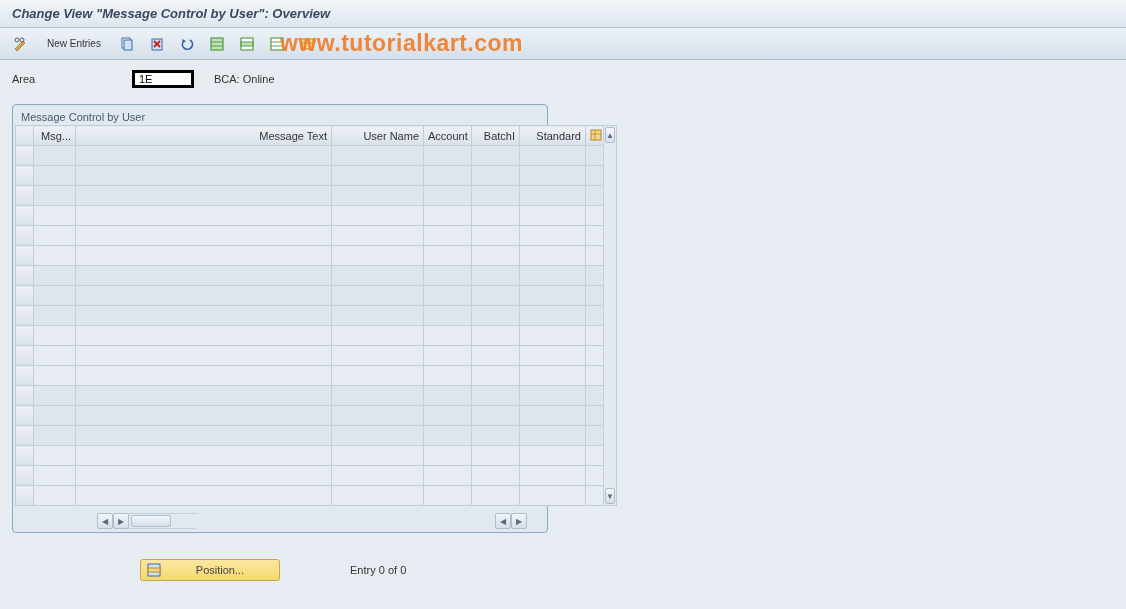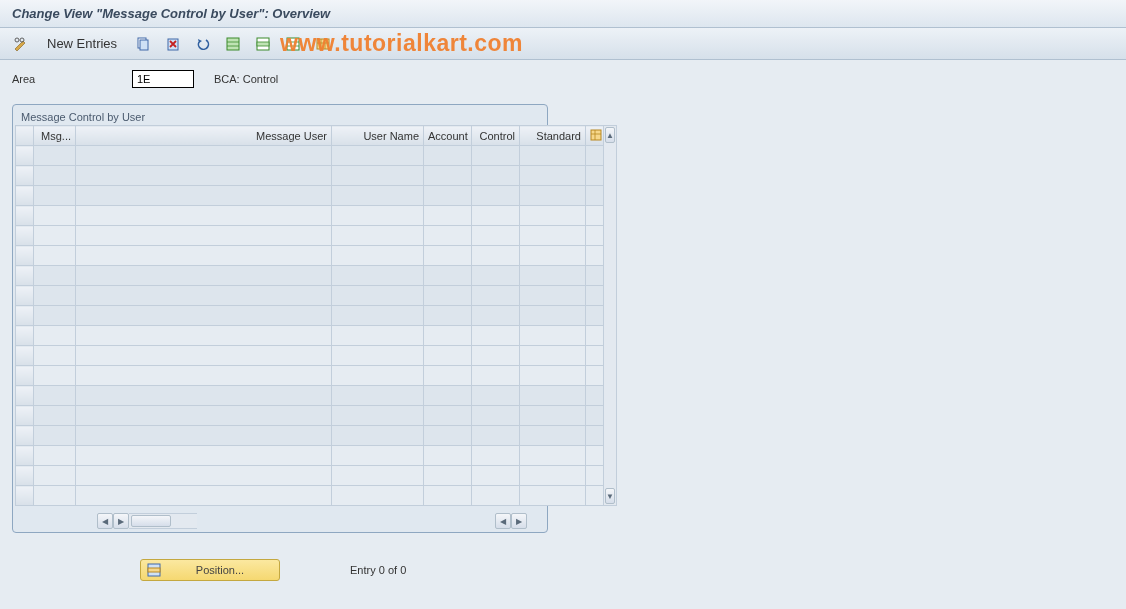--- a/index.html
+++ b/index.html
@@ -41,21 +41,21 @@
       align-items: center;
       justify-content: center;
       height: 22px;
       min-width: 22px;
       padding: 0 4px;
       cursor: pointer;
       border: 1px solid transparent;
       border-radius: 2px;
     }
     .tb-btn.text {
-      font-size: 13px;
+      font-size: 10px;
       color: #333;
       padding: 0 8px;
     }
     .watermark {
       position: absolute;
       left: 280px;
       top: 2px;
       font-size: 23px;
       font-weight: bold;
       color: #f08030;
@@ -72,21 +72,21 @@
       gap: 20px;
       margin-bottom: 16px;
     }
     .field-label {
       width: 100px;
       color: #333;
     }
     .field-input {
       width: 62px;
       height: 18px;
-      border: 1px solid #000000;
+      border: 3px solid #000000;
       background: #fff;
       padding: 0 4px;
       font-size: 11px;
       font-family: inherit;
     }
     .field-desc {
       color: #333;
     }
     .panel {
       width: 536px;
@@ -283,45 +283,45 @@
       <path d="M2 7 H14 M6 3 V13 M10 3 V13" stroke="#b88820" stroke-width="0.8"></path>
     </svg>
   </div>
   <div class="watermark">www.tutorialkart.com</div>
 </div>
 
 <div class="content">
   <div class="field-row">
     <span class="field-label">Area</span>
     <input class="field-input" value="1E" style="">
-    <span class="field-desc">BCA: Control</span>
+    <span class="field-desc">BCA: Online</span>
   </div>
 
   <div class="panel">
     <div class="panel-title">Message Control by User</div>
     <div class="grid-wrap">
       <table class="grid">
         <colgroup>
           <col style="width:18px">
           <col style="width:42px">
           <col style="width:256px">
           <col style="width:92px">
           <col style="width:48px">
           <col style="width:48px">
           <col style="width:66px">
           <col style="width:18px">
         </colgroup>
         <thead>
           <tr>
             <th class="row-sel"></th>
             <th>Msg...</th>
-            <th>Message User</th>
+            <th>Message Text</th>
             <th>User Name</th>
             <th>Account</th>
-            <th>Control</th>
+            <th>BatchI</th>
             <th>Standard</th>
             <th class="cfg-icon-th">
               <svg width="12" height="12">
                 <rect x="1" y="1" width="10" height="10" fill="#f6d78a" stroke="#b88820"></rect>
                 <path d="M1 5 H11 M5 1 V11" stroke="#b88820" stroke-width="0.8"></path>
               </svg>
             </th>
           </tr>
         </thead>
         <tbody id="grid-body">

